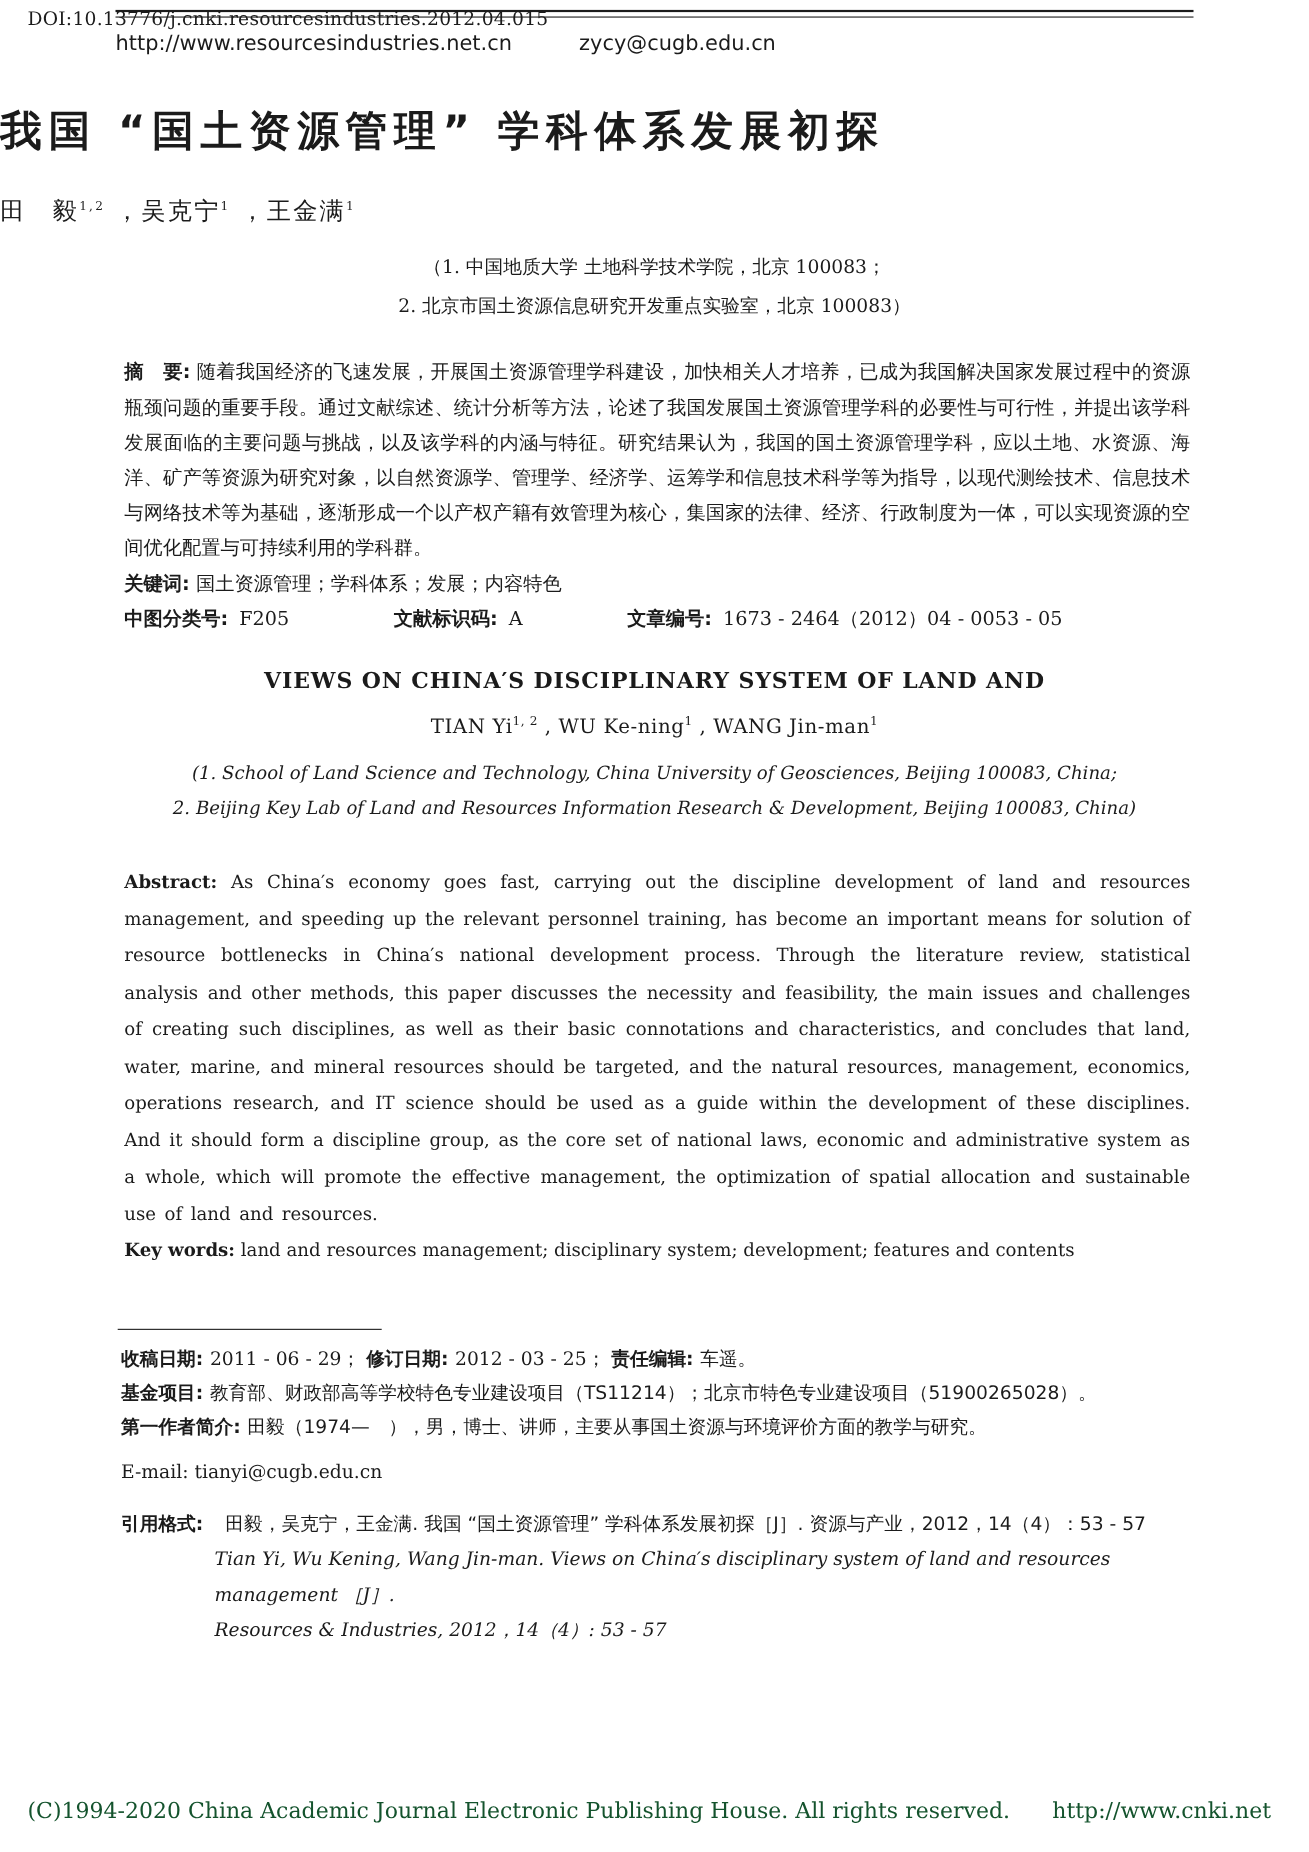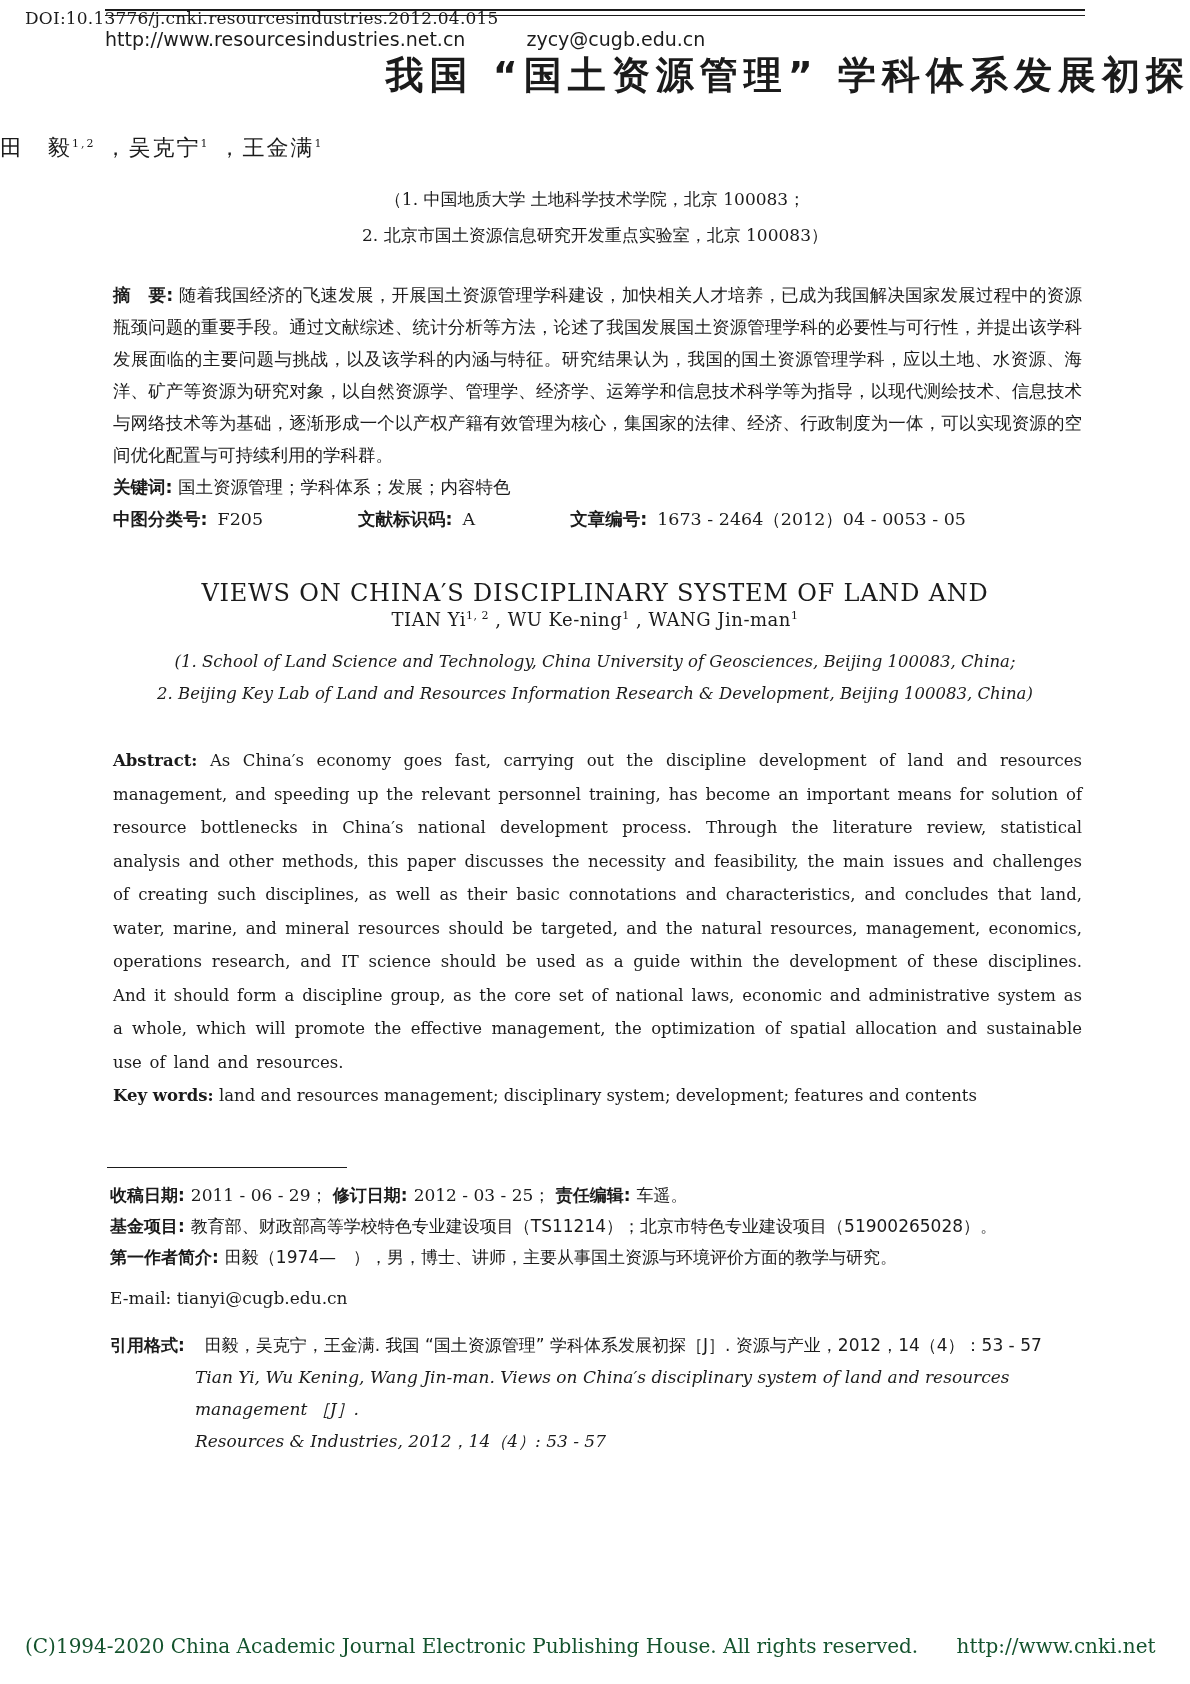--- a/index.html
+++ b/index.html
@@ -16,35 +16,35 @@
   .header-left  { width:24%; font-size:17px; line-height:27px; }
   .header-center{ width:52%; text-align:center; }
   .header-right { width:24%; font-size:17px; line-height:27px; text-align:right; }
   .journal-cn { font-size:28px; font-weight:bold; letter-spacing:4px; line-height:34px;
                 font-family:"DejaVu Sans", "Liberation Sans", sans-serif; }
   .journal-en { font-size:17px; letter-spacing:1.5px; margin-top:6px; }
   .double-rule { margin:9px 105px 0; height:4px;
                  border-top:2.5px solid #1b1b1b; border-bottom:1.5px solid #1b1b1b; }
   .contact { margin:12px 105px 0; font-size:19px; }
   .contact .email { margin-left:55px; }
-  .title-cn { text-align:right; font-size:38px; font-weight:bold;
+  .title-cn { margin-top:44px; text-align:left; font-size:38px; font-weight:bold;
               letter-spacing:6px; }
   .authors-cn { margin-top:32px; font-size:22px; letter-spacing:2px; }
   .affils-cn { margin-top:18px; text-align:center; font-size:17px; line-height:36px; }
   .block { margin:0 108px 0 113px; }
   .abstract-cn { margin-top:26px; font-size:17.5px; line-height:32px; text-align:justify; }
   .cn-line { font-size:17.5px; line-height:32px; }
   .label-b { font-weight:bold; }
   .clc-line { display:flex; font-size:17.5px; line-height:32px; }
   .clc-line .pair2 { margin-left:95px; }
   .clc-line .pair3 { margin-left:95px; }
   .clc-line .val { font-family:"DejaVu Serif", serif; margin-left:10px; }
-  .title-en { margin-top:42px; text-align:center; font-size:24px; font-weight:normal;
+  .title-en { margin-top:23px; text-align:center; font-size:20px; font-weight:bold;
               line-height:32px; letter-spacing:0.8px; }
-  .authors-en { margin-top:0; text-align:center; font-size:18px; letter-spacing:0.5px; }
+  .authors-en { margin-top:16px; text-align:center; font-size:18px; letter-spacing:0.5px; }
   .affils-en { margin-top:16px; text-align:center; font-style:italic; font-size:16.5px;
                line-height:32px; }
   .abstract-en { margin-top:34px; font-size:16.5px; line-height:33.5px; text-align:justify;
                  word-spacing:2.5px; }
   .keywords-en { font-size:16.5px; line-height:33.5px; }
   .sup { font-size:11px; vertical-align:super; line-height:0; }
   .footnote-sep { margin:54px 0 0 107px; width:240px; border-top:1.5px solid #1b1b1b; }
   .footnotes { margin:12px 95px 0 110px; font-size:17px; line-height:31px; }
   .fn-label { font-weight:bold; margin-right:6px; }
   .email-line { margin-top:10px; }

